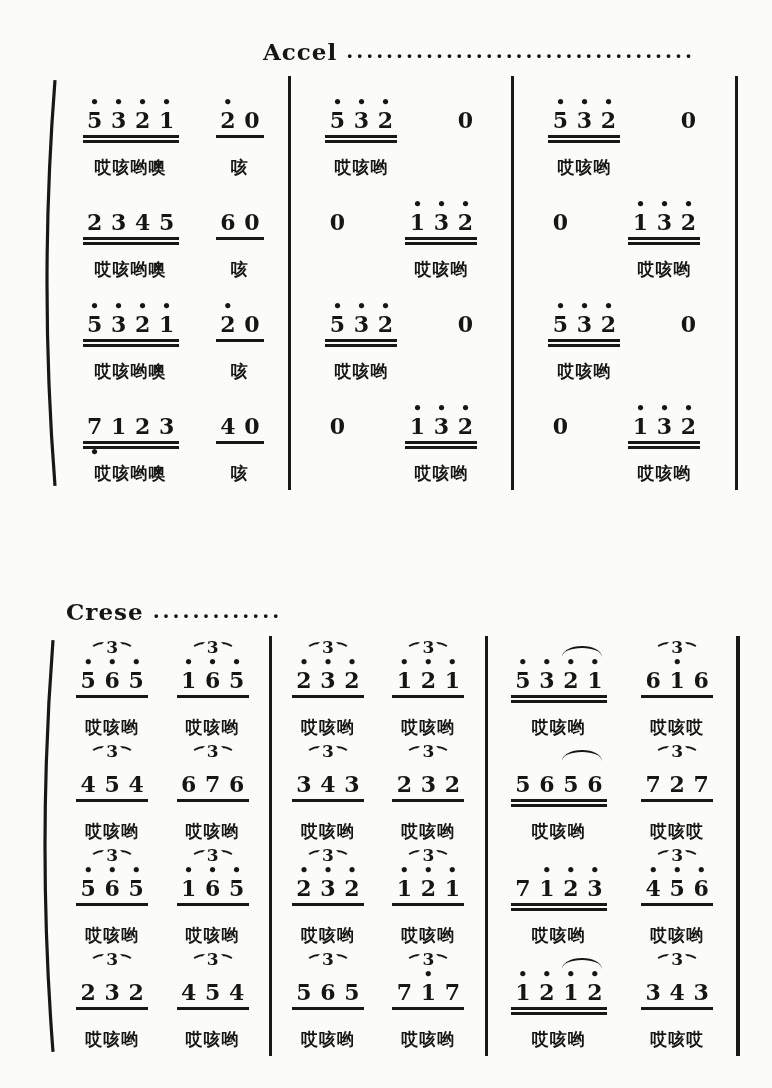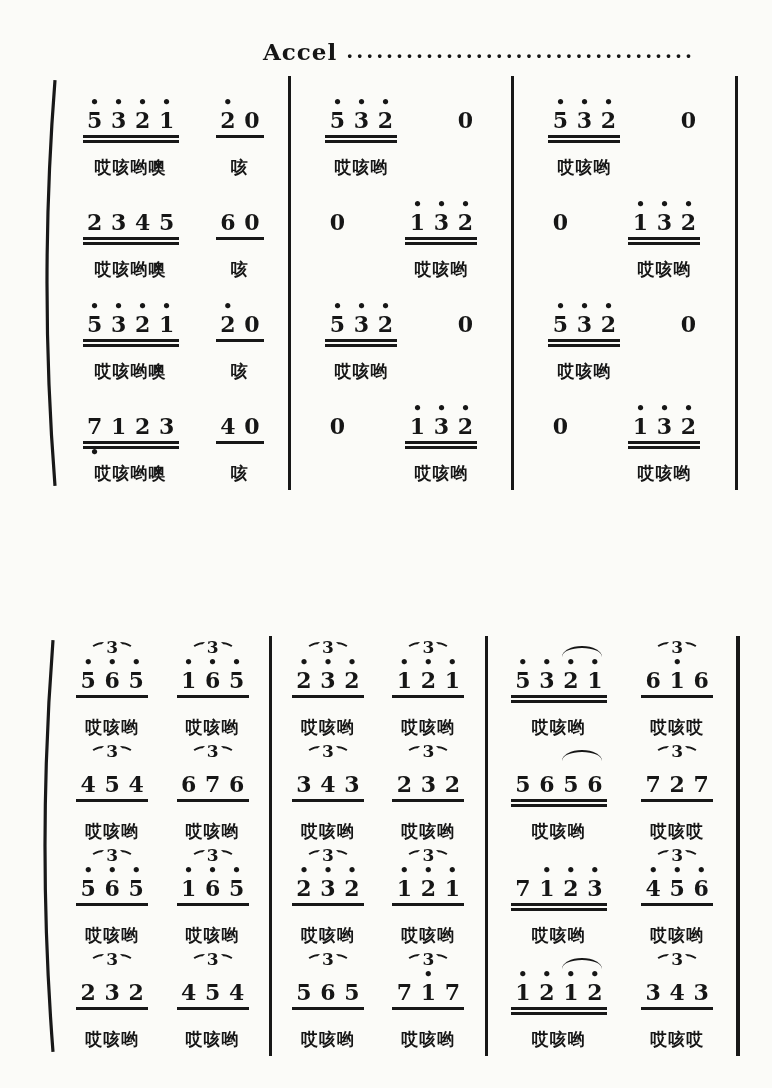--- a/index.html
+++ b/index.html
@@ -609,20 +609,24 @@
                 <span class="note ldot">&nbsp;</span>
               </div>
             </div>
             <div class="lyric">哎咳哟</div>
           </div>
         </div>
       </div>
       <div class="endline"></div>
     </div>
 
+  <div class="tempo" id="tempo-crese">
+    <span>Crese</span>
+    <span class="dots">.............</span>
+  </div>
 
   <div class="system" id="system-crese">
       <div class="brace">
         <svg viewBox="0 0 22 100" preserveAspectRatio="none">
           <path d="M19 1 Q3 50 19 99" fill="none" stroke="#181818" stroke-width="3.2" vector-effect="non-scaling-stroke"></path>
         </svg>
       </div>
       <div class="measure" style="flex: 1 1 0%;">
         <div class="mrow">
           <div class="cell">

